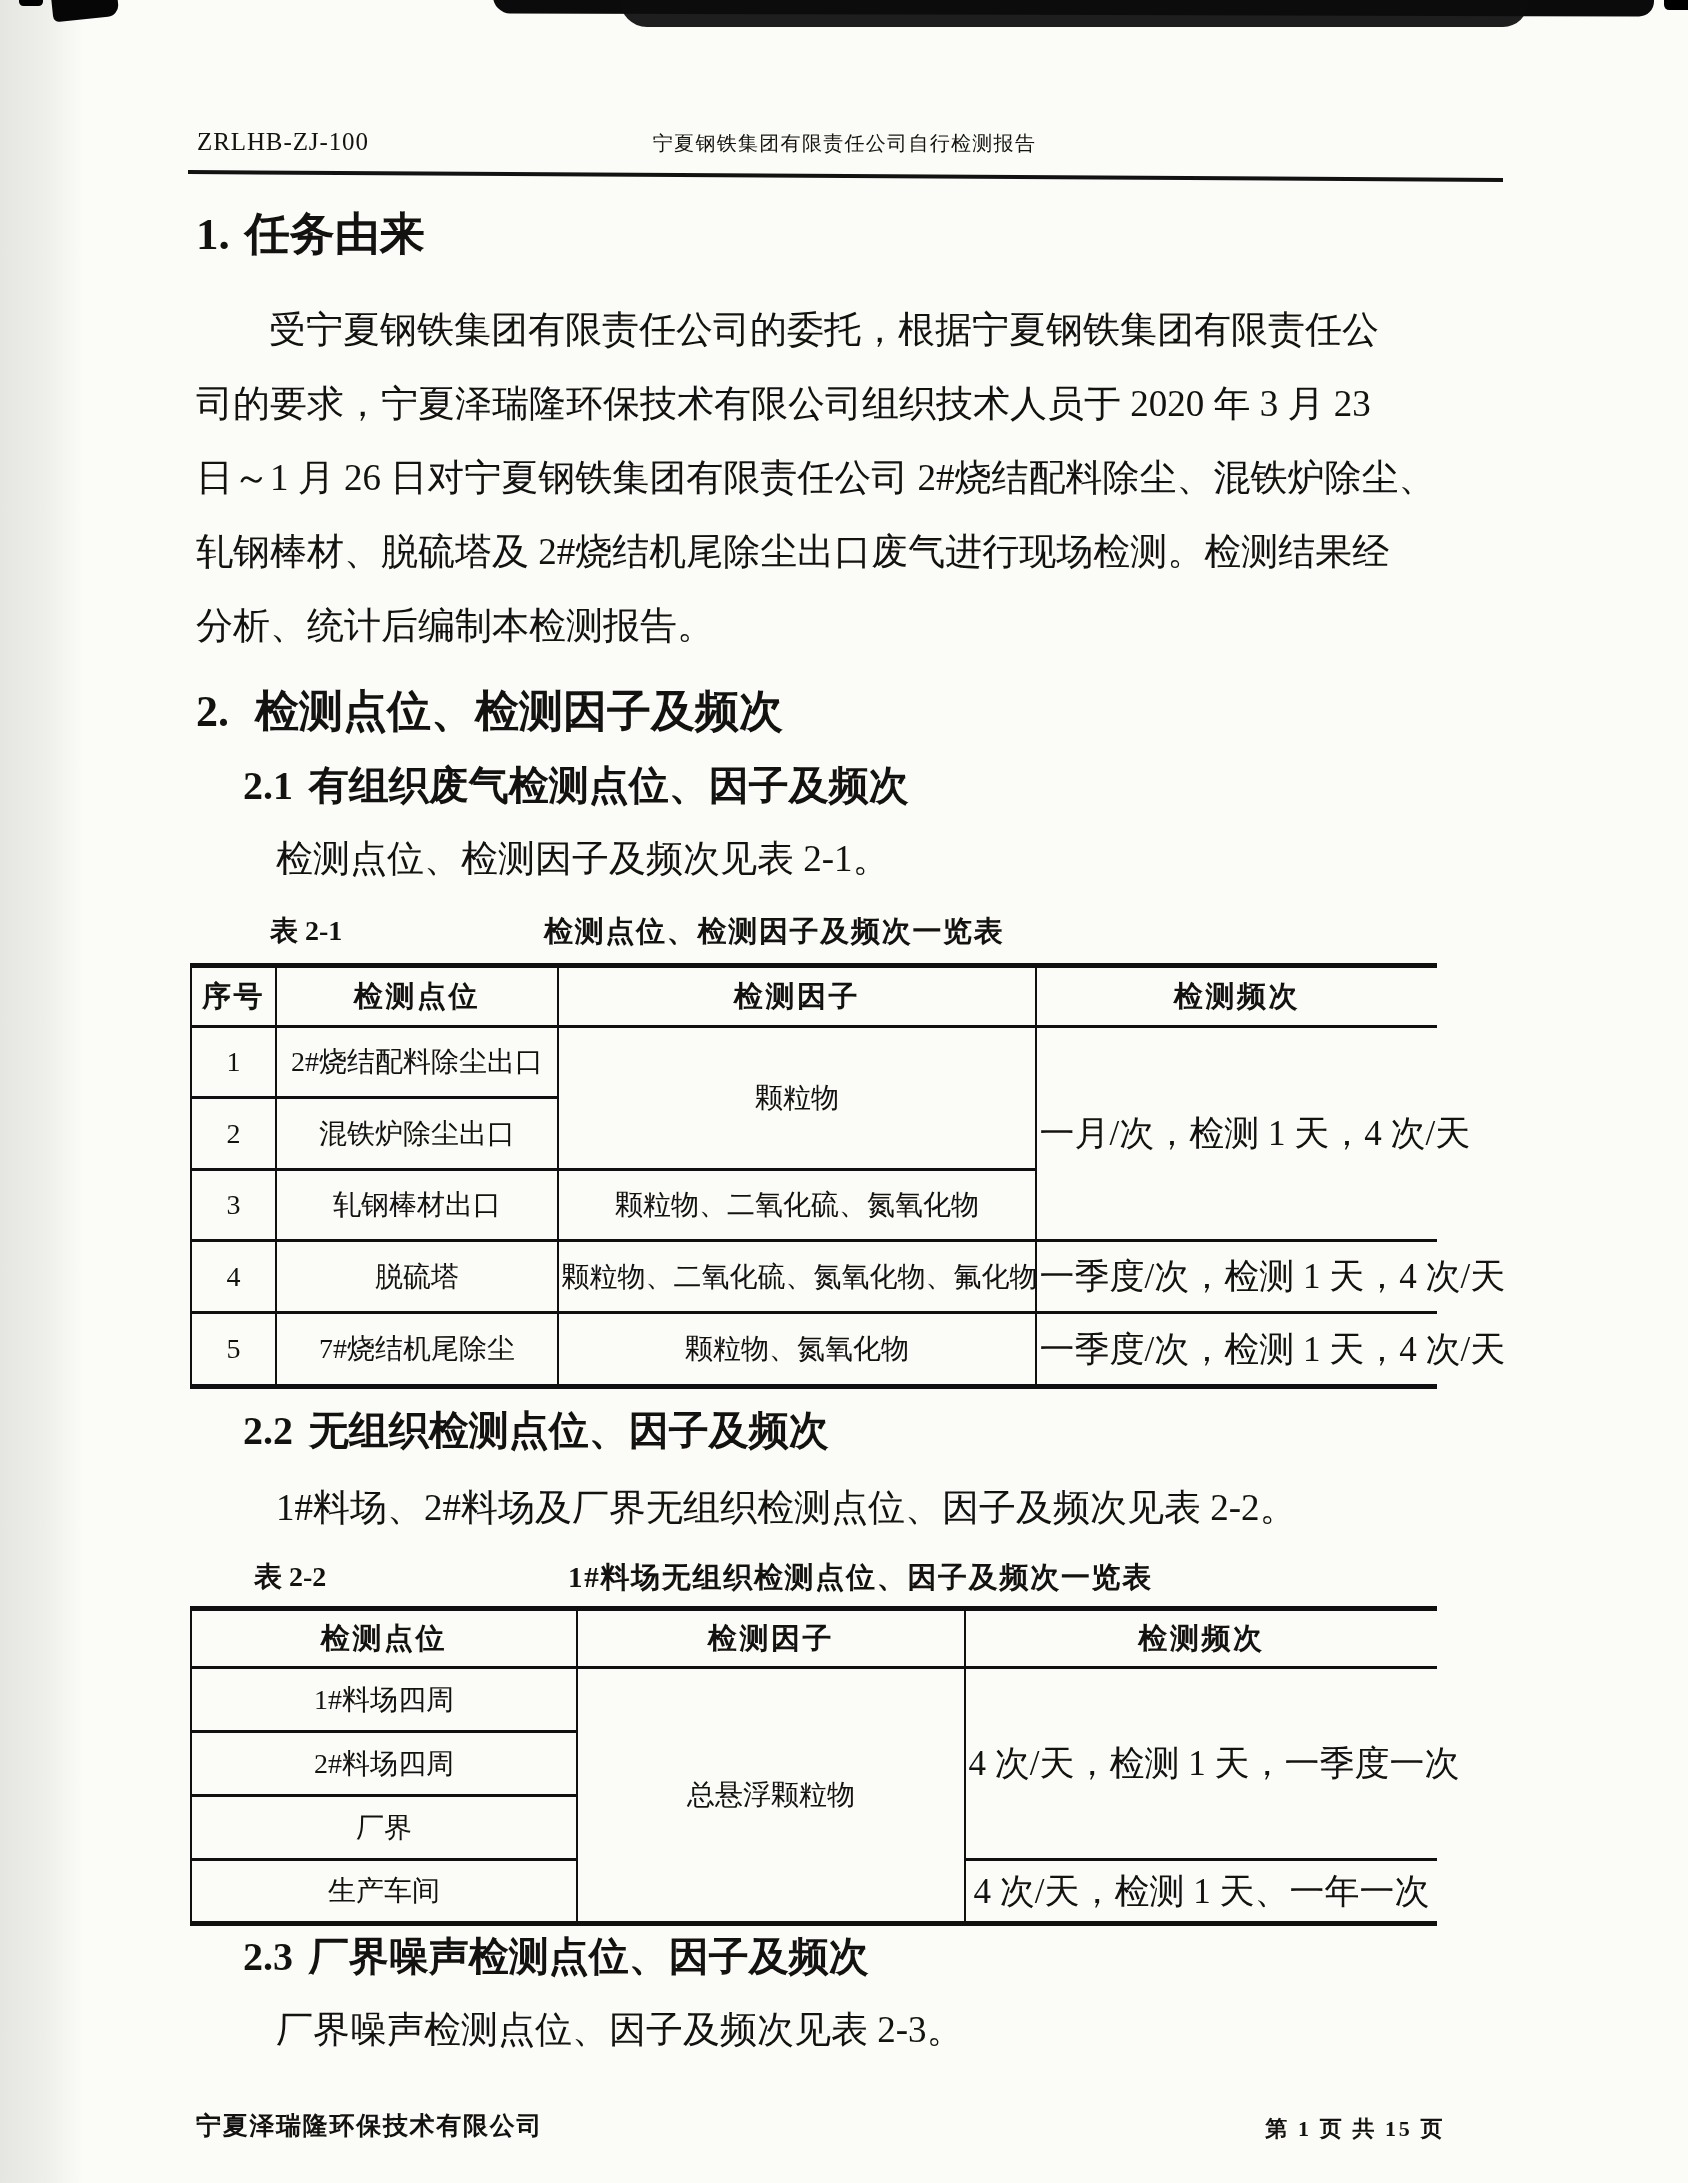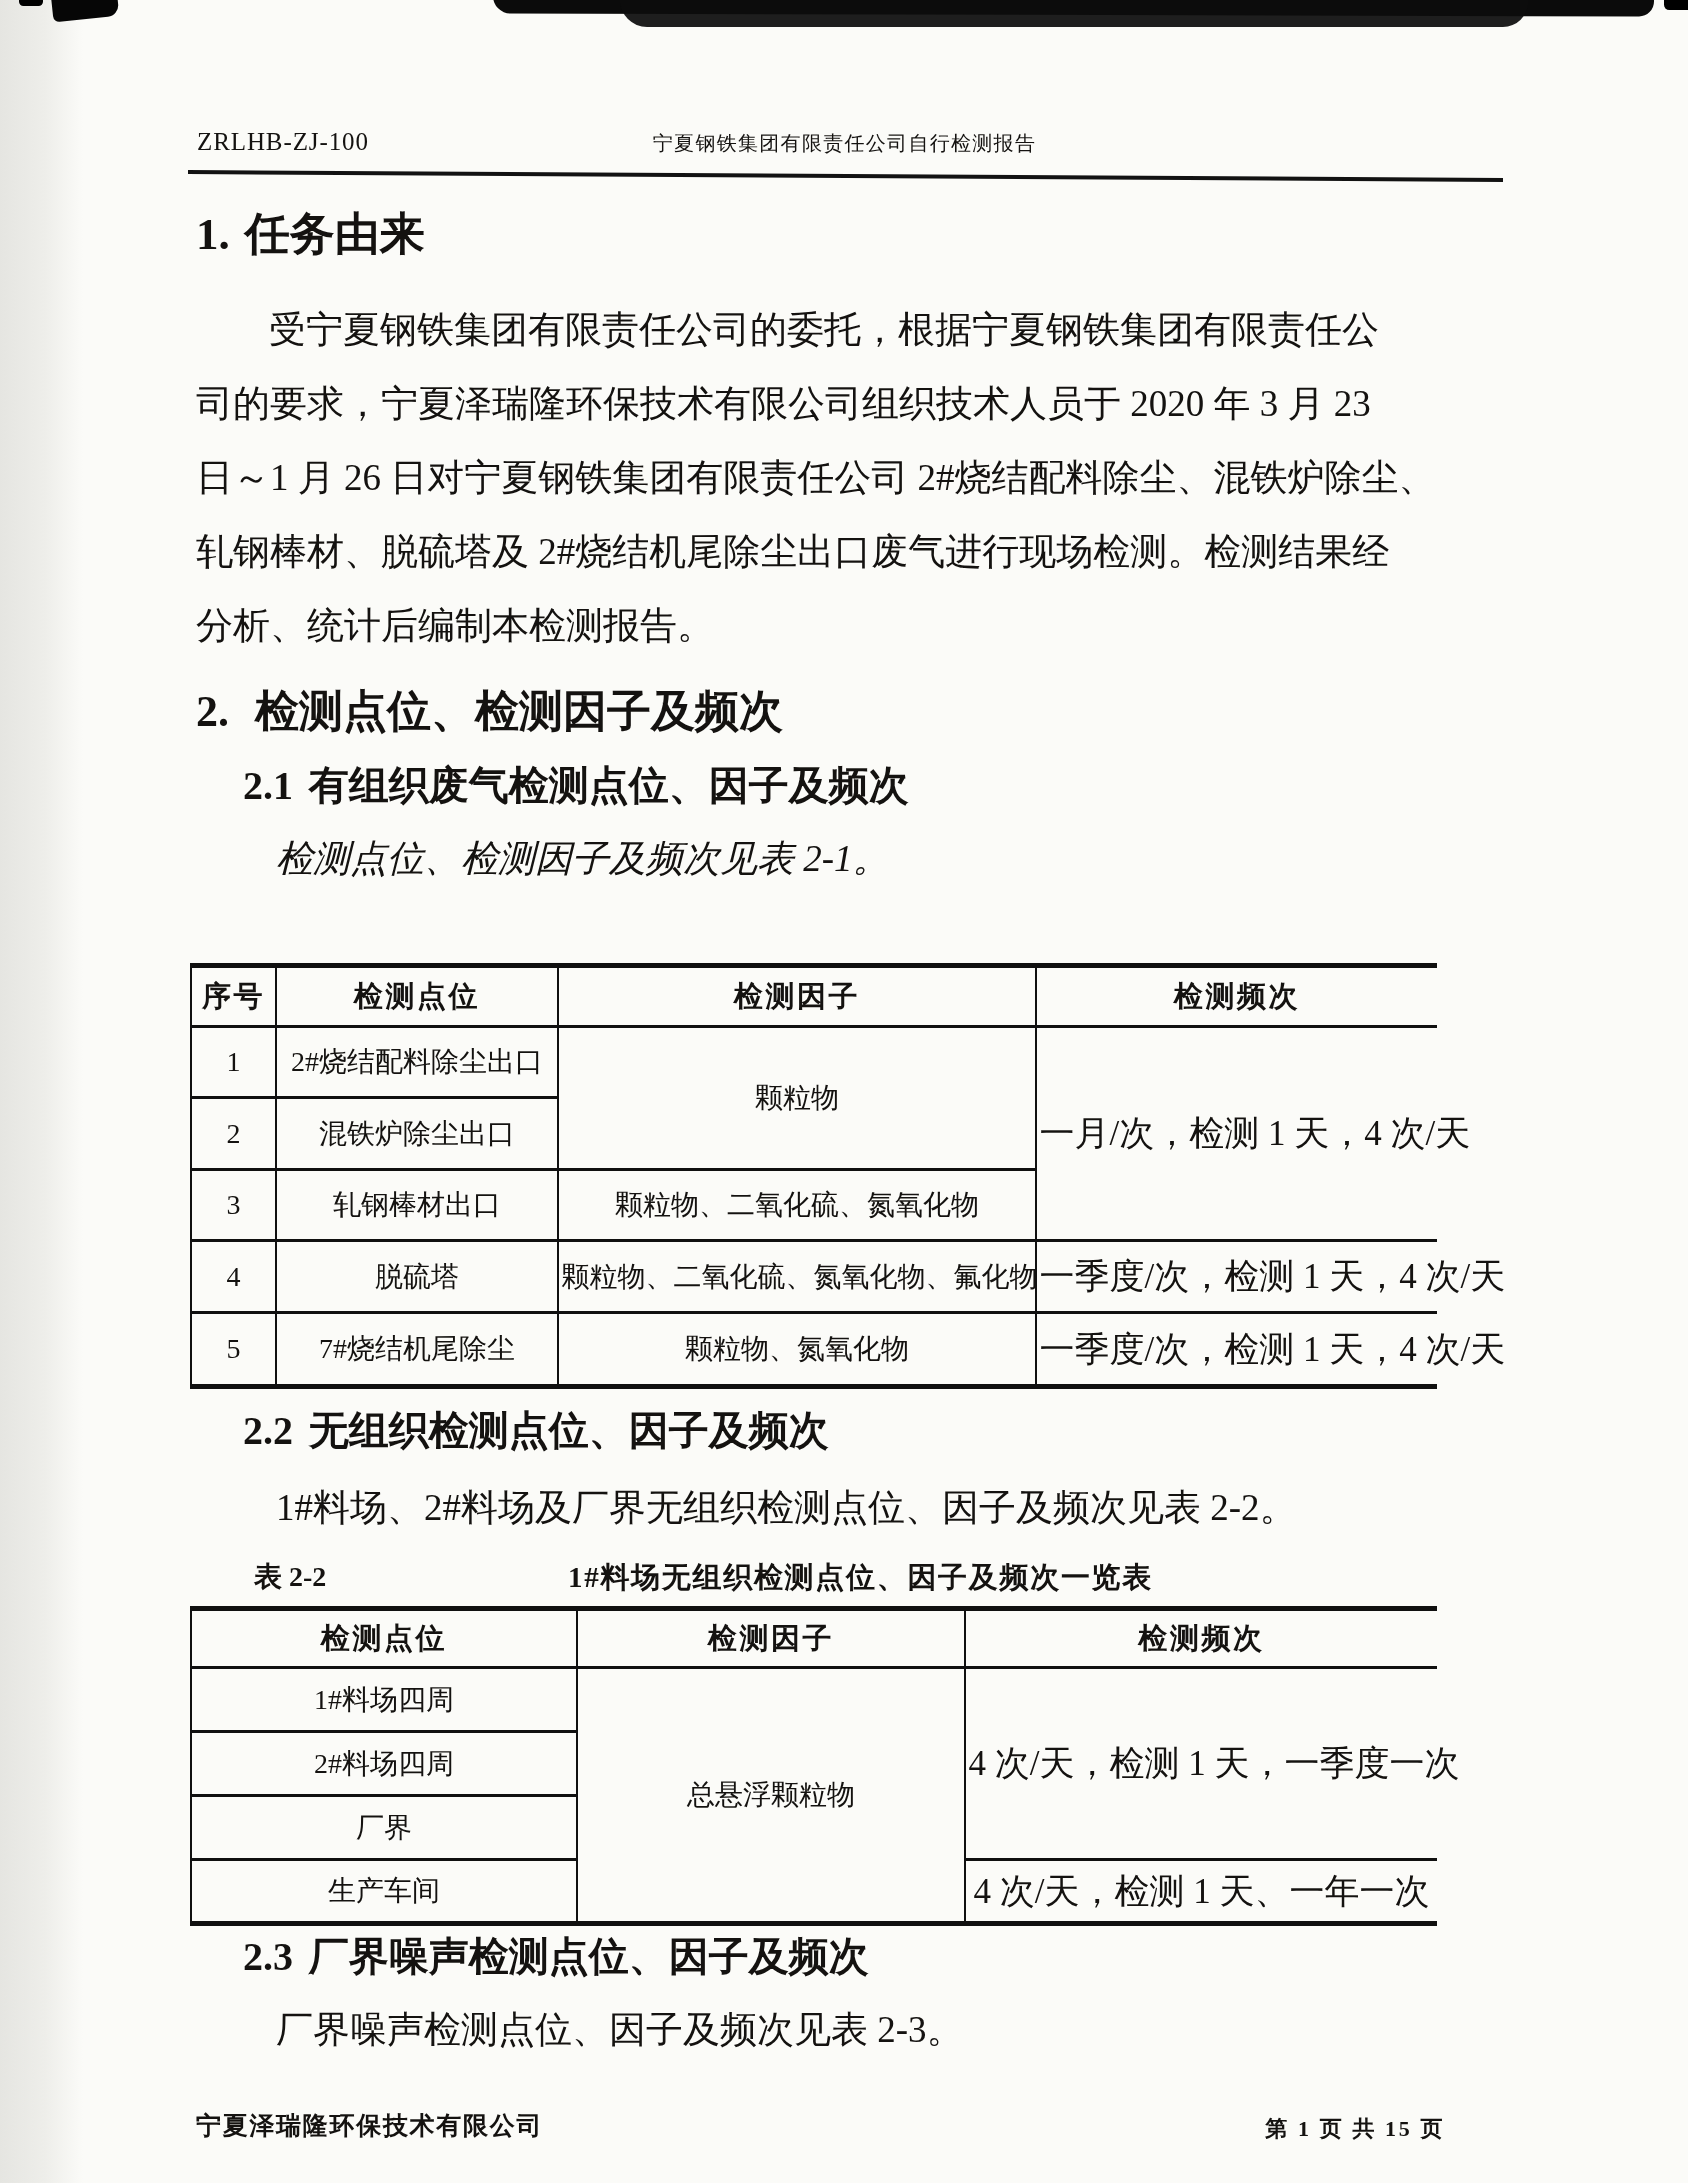--- a/index.html
+++ b/index.html
@@ -32,21 +32,21 @@
 
   
   .h-row{display:flex;align-items:baseline;white-space:nowrap;}
   .s1-heading{left:196px;top:204px;font-size:45px;font-weight:700;gap:15px;}
   .s2-heading{left:196px;top:682px;font-size:44px;font-weight:700;gap:26px;}
   .sub-heading{font-size:40px;font-weight:700;gap:15.7px;}
   .s21-heading{left:243px;top:758px;text-align:right;}
   .s22-heading{left:243px;top:1403px;}
   .s23-heading{left:243px;top:1929px;}
   .body-text{font-size:37px;white-space:nowrap;}
-  .s21-text{left:276px;top:834px;font-style:italic;}
+  .s21-text{left:276px;top:834px;}
   .s22-text{left:276px;top:1483px;}
   .s23-text{left:276px;top:2005px;}
   .para{left:196px;top:293px;width:1266px;}
   .para .pline{height:74px;line-height:74px;font-size:37px;white-space:nowrap;}
   .para .pline:first-child{padding-left:73px;}
 
   
   .tcap{height:39px;font-weight:700;}
   .tcap .cap-label{position:absolute;font-size:28px;}
   .tcap .cap-title{position:absolute;font-size:29px;letter-spacing:1.7px;}
@@ -98,20 +98,24 @@
     <span>2.</span>
     <span>检测点位、检测因子及频次</span>
   </div>
 
   <div class="abs h-row sub-heading s21-heading">
     <span>2.1</span>
     <span>有组织废气检测点位、因子及频次</span>
   </div>
   <div class="abs body-text s21-text">检测点位、检测因子及频次见表 2-1。</div>
 
+  <div class="abs tcap" style="left:0;top:912px;width:1689px;">
+    <span class="cap-label" style="left:270px;">表 2-1</span>
+    <span class="cap-title" style="left:544px;">检测点位、检测因子及频次一览表</span>
+  </div>
 
   <table class="tbl" style="left:190px;top:963px;width:1246px;">
     <colgroup>
         <col style="width:85px">
         <col style="width:282px">
         <col style="width:478px">
         <col style="width:401px">
       </colgroup>
     <tbody>
         <tr style="height:61px">

